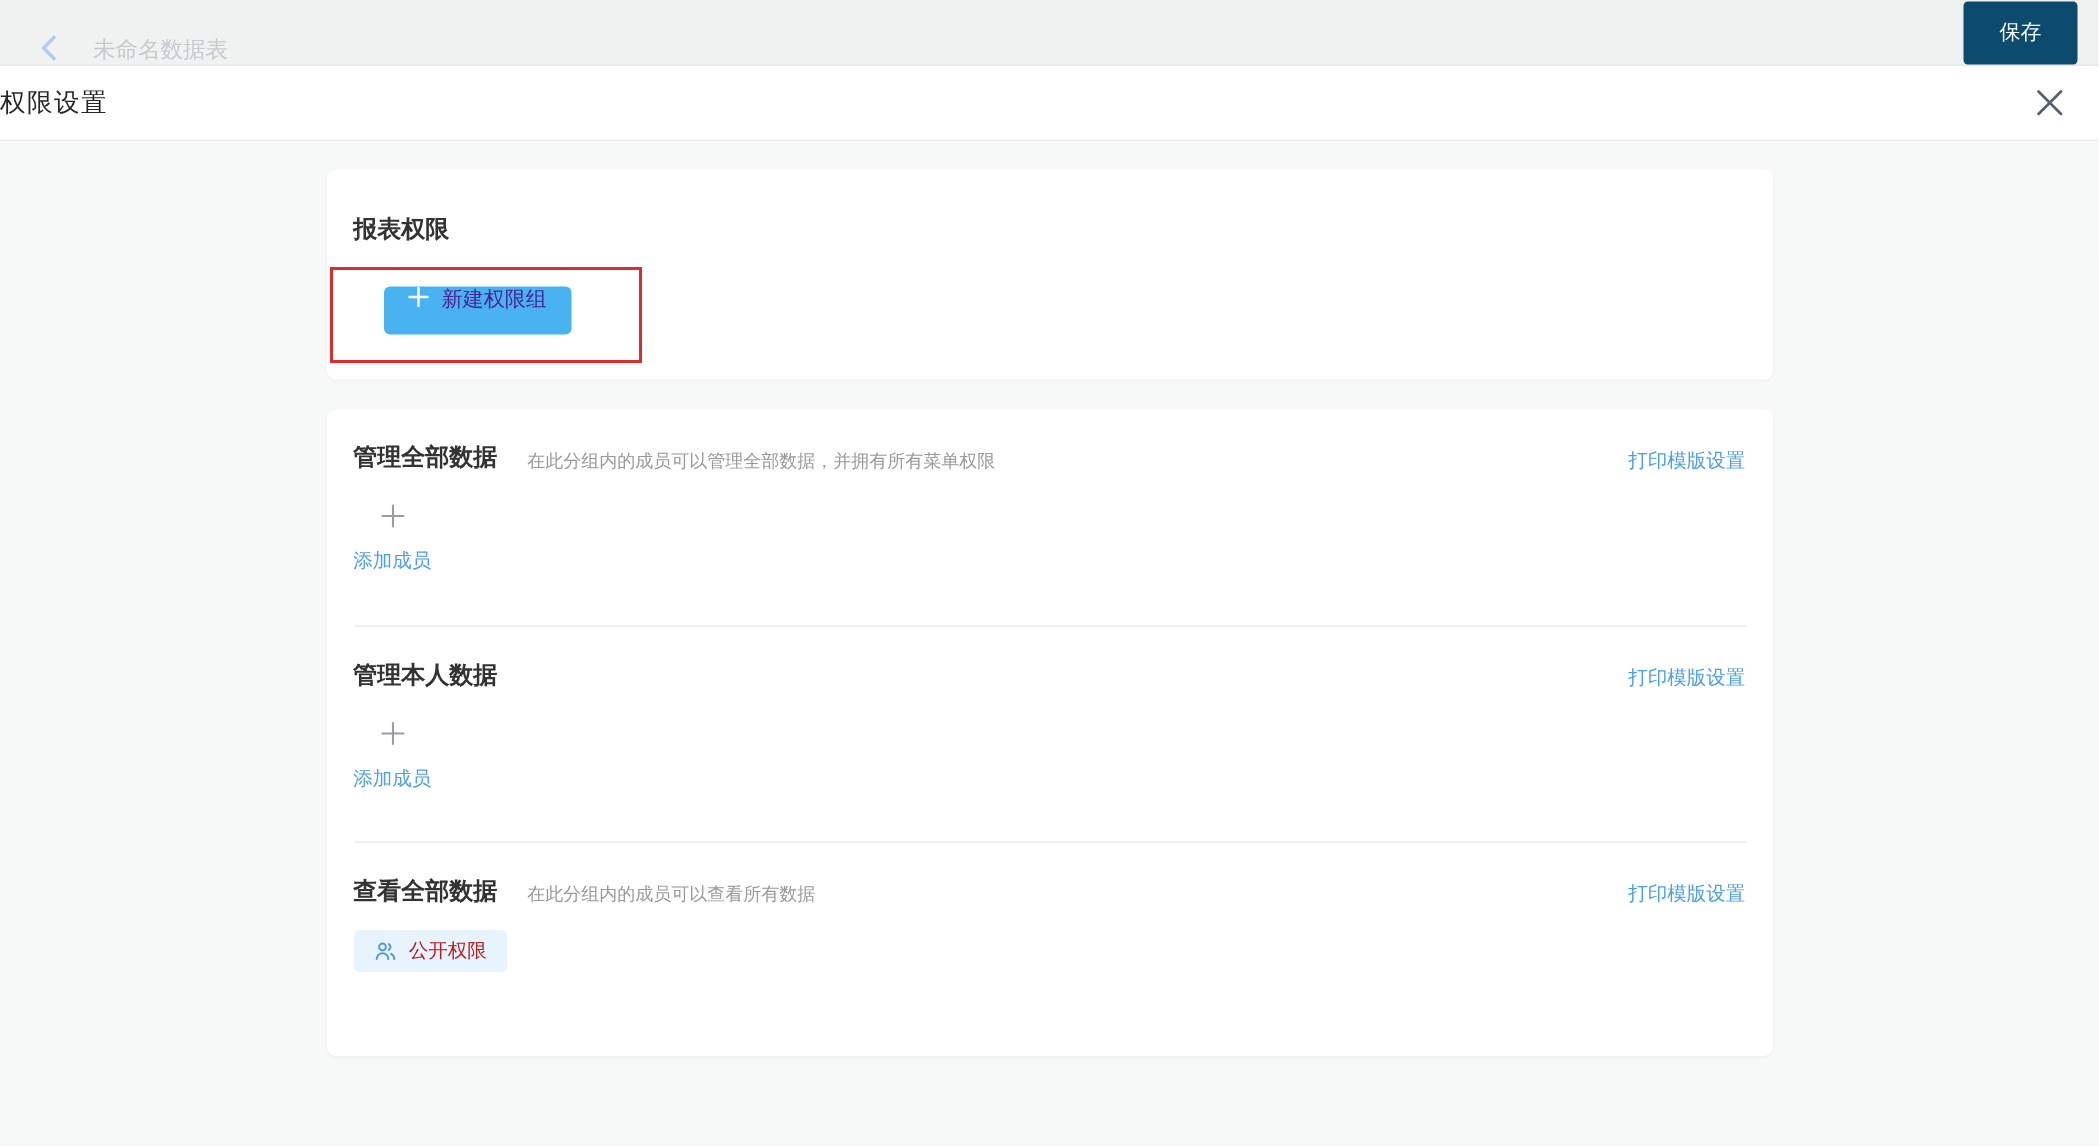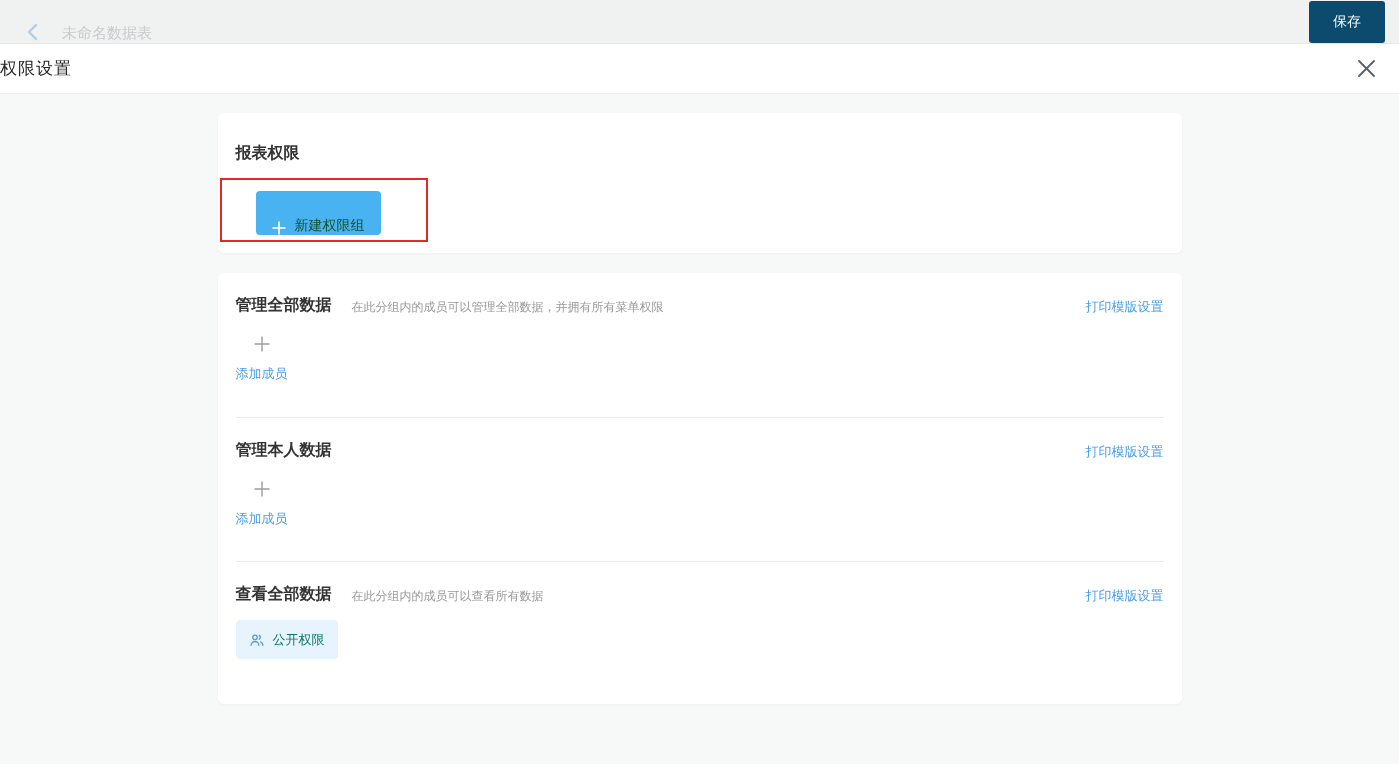--- a/index.html
+++ b/index.html
@@ -43,43 +43,43 @@
   .section-header { display:flex; align-items:flex-end; }
   .section-title { font-size:16px; font-weight:bold; color:#333; }
   .section-desc { font-size:12px; color:#999; margin-left:20px; }
   .print-link {
     margin-left:auto; font-size:13px; color:#4a9eea; text-decoration:none; cursor:pointer;
   }
   
   .card-report .section-header { margin-top:12px; }
   .new-group-btn {
     margin-top:27px; margin-left:20px;
-    display:inline-flex; align-items:flex-end; gap:9px;
-    height:44px; padding:0 16px; border:none; border-radius:4px;
-    background:#49b3f2; color:#14532d; font-size:14px; cursor:pointer;
+    display:inline-flex; align-items:flex-start; gap:9px;
+    height:32px; padding:0 16px; border:none; border-radius:4px;
+    background:#49b3f2; color:#4c1d95; font-size:14px; cursor:pointer;
     font-family:inherit; position:relative; z-index:2;
   }
   .annotation-box {
     position:absolute; left:2px; top:65px; width:208px; height:64px;
     border:2px solid #e02b2b; z-index:1; pointer-events:none;
   }
   
   .group-section { padding-top:22px; }
   .group-section.h1 { height:144px; }
   .group-section.h2 { height:143px; }
   .group-section.h3 { height:142px; }
   .divider { height:1px; background:#ececec; }
   .add-member-row {
     margin-top:20px; display:inline-flex; align-items:center; gap:13px; cursor:pointer;flex-direction:column;
   }
   .add-member-label { font-size:13px; color:#4a9eea; }
   .public-badge {
     margin-top:15px; display:inline-flex; align-items:center; gap:8px;
-    height:39px; padding:0 13px; background:#e7f3fd; border-radius:4px;
-    color:#0f766e; font-size:13px; cursor:default;
+    height:28px; padding:0 13px; background:#e7f3fd; border-radius:4px;
+    color:#b91c1c; font-size:13px; cursor:default;
   }
   .icon { display:inline-flex; align-items:center; justify-content:center; }
 </style>
 </head>
 <body>
 
 <div class="top-bar">
   <span class="back-btn">
     <span class="icon">
       <svg width="18" height="22" viewBox="0 0 18 22" fill="none" stroke="#aecdea" stroke-width="2.4" stroke-linecap="round" stroke-linejoin="round">

